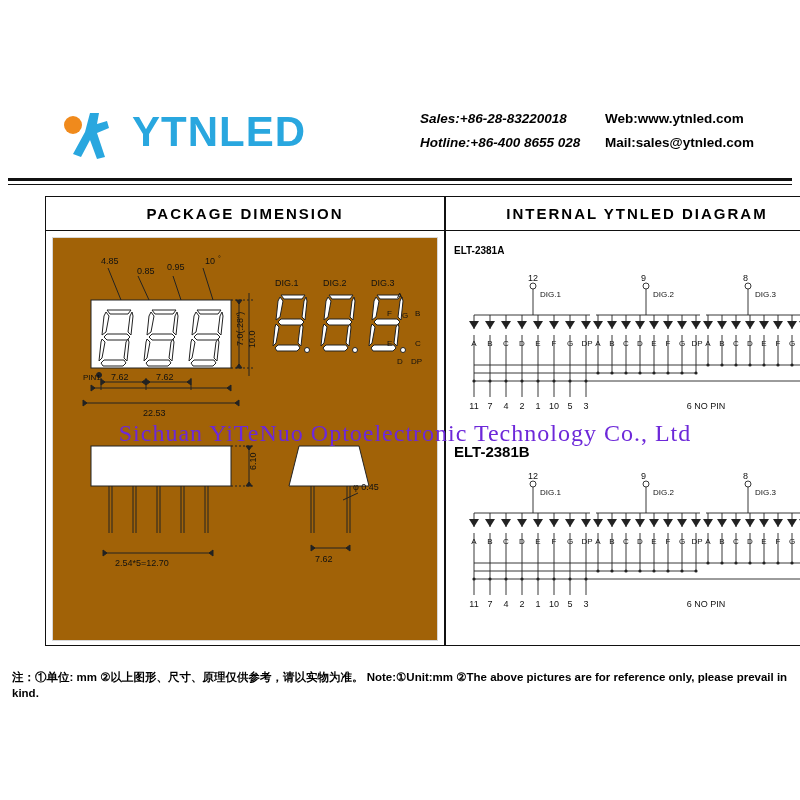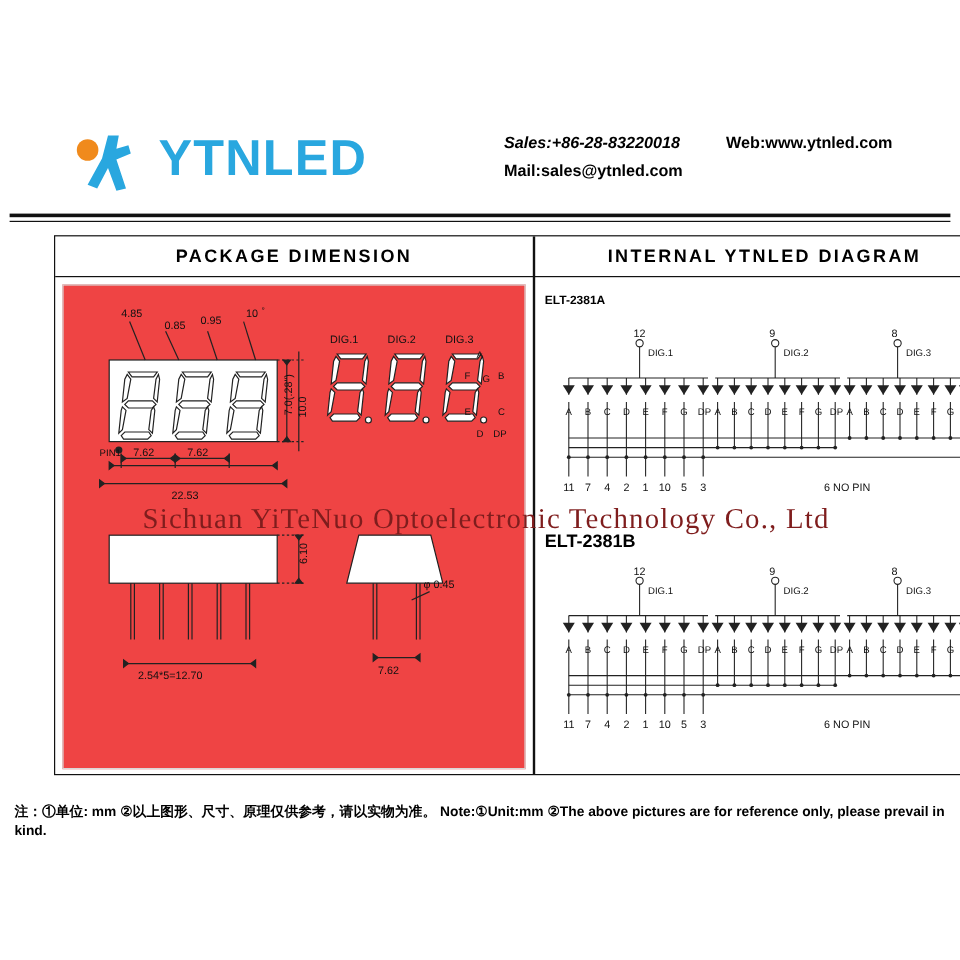--- a/index.html
+++ b/index.html
@@ -48,27 +48,27 @@
     position:absolute;top:0;height:34px;line-height:34px;text-align:center;
     font-size:15px;font-weight:bold;letter-spacing:2px;
   }
   .title-left{left:0;width:398px;}
   .title-right{left:399.5px;width:383px;}
   .vdiv{position:absolute;left:398px;top:0;width:1.5px;height:100%;background:#111;}
 
   
   .left-panel{
     position:absolute;left:6px;top:40px;width:386px;height:404px;
-    background:#ef4444;border:1px solid #d8d8d8;box-sizing:border-box;
+    background:#a16207;border:1px solid #d8d8d8;box-sizing:border-box;
   }
 
   
   .watermark{
     position:absolute;left:40px;top:420px;width:730px;
-    text-align:center;font-size:24px;color:#7f1d1d;
+    text-align:center;font-size:24px;color:#6d28d9;
     font-family:"Liberation Serif", serif;
     letter-spacing:1px;white-space:nowrap;pointer-events:none;
   }
 
   
   .note{
     position:absolute;left:12px;top:652px;width:780px;
     font-size:11.5px;font-weight:bold;line-height:16px;margin-top:17px;
   }
 
@@ -87,20 +87,21 @@
         <path d="M30 8 l9 0 l-2 11 l10 -3 l2 7 l-12 5 l8 24 l-8 2 l-7 -19 l-9 17 l-8 -3 l12 -22 z" fill="#29a7df"></path>
       </svg>
       <div class="logo-text">YTNLED</div>
     </div>
     <div class="contact">
       <div class="row">
         <div class="c1">Sales:+86-28-83220018</div>
         <div class="c2">Web:www.ytnled.com</div>
       </div>
       <div class="row">
+        <div class="c1">Hotline:+86-400 8655 028</div>
         <div class="c2">Mail:sales@ytnled.com</div>
       </div>
     </div>
   </div>
 
   <div class="hr-thick"></div>
   <div class="hr-thin"></div>
 
   <div class="frame">
 

